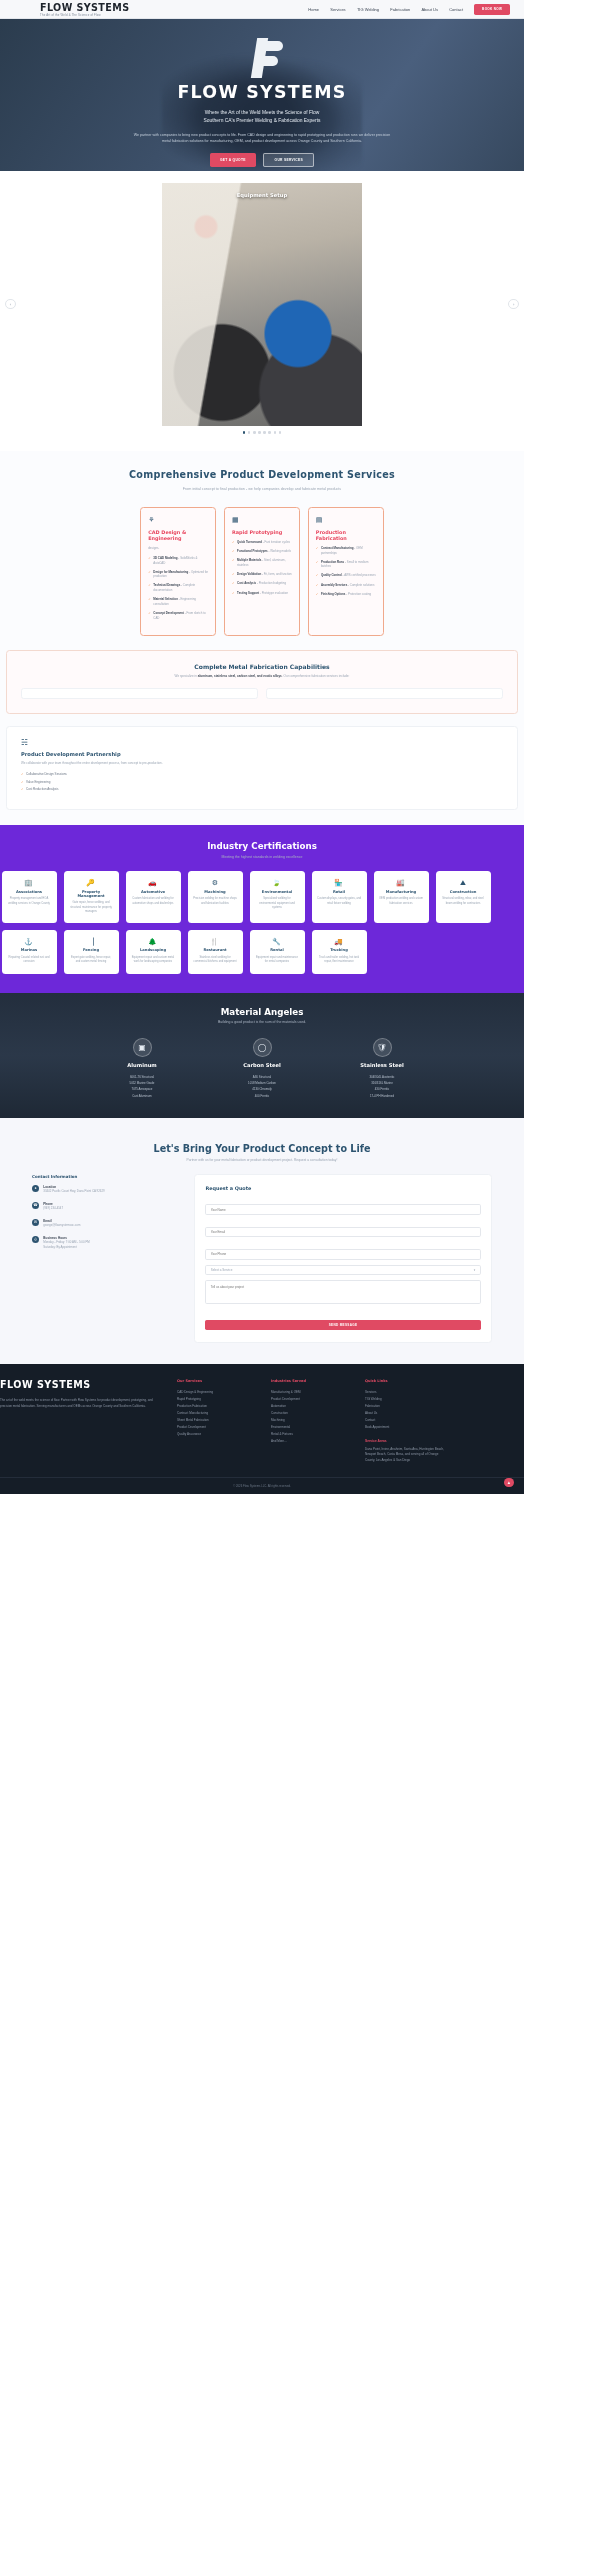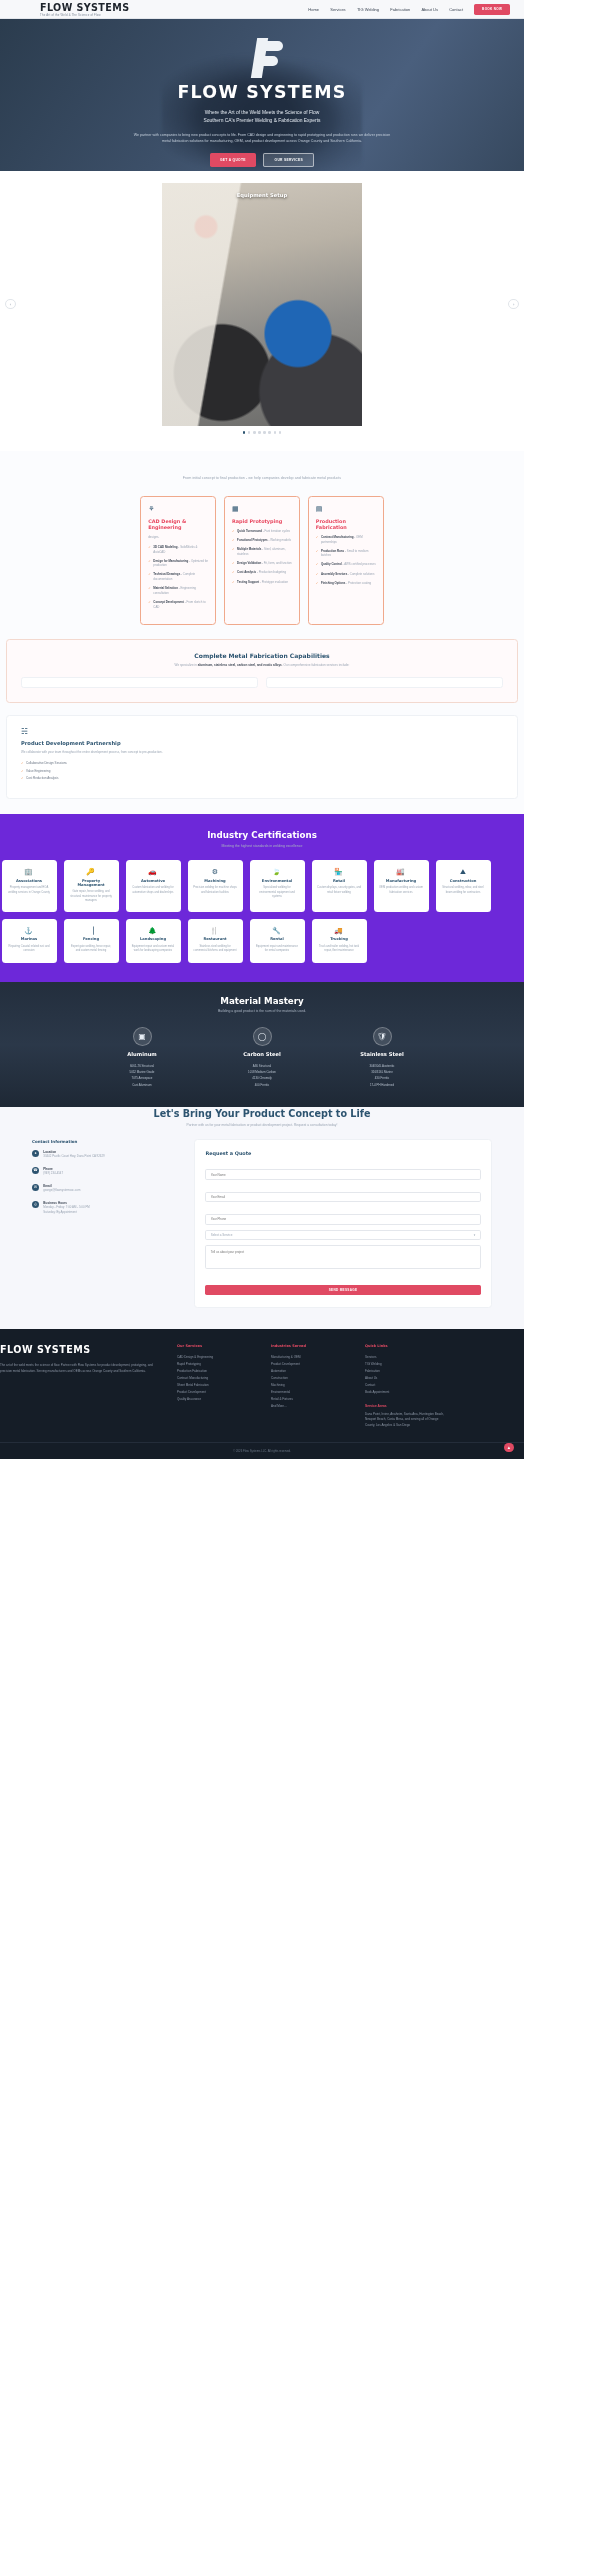--- a/index.html
+++ b/index.html
@@ -198,21 +198,21 @@
     border:0.9px solid rgba(255,255,255,.28); margin:0 auto 5.2px;
     display:flex; align-items:center; justify-content:center; font-size:7.8px; color:#e6ecf3;
   }
   .mat-name {
     font-size:5.2px; font-weight:bold; color:#fff; margin-bottom:6px;
     font-family:"DejaVu Sans", sans-serif;
   }
   .mat-li { font-size:2.9px; color:#b6c0cd; line-height:2.1; }
 
   
-  .contact { background:#f6f7fb; padding:1px 0 21px; }
+  .contact { background:#f6f7fb; padding:25px 0 21px; }
   .ct-title {
     font-size:9.6px; font-weight:bold; color:#2d5470; text-align:center;
     font-family:"DejaVu Sans", sans-serif;
   }
   .ct-sub { font-size:3.3px; color:#9aa5b3; text-align:center; margin-top:4.3px; }
   .ct-row { display:flex; gap:14px; width:460px; margin:12px auto 0; }
   .ct-left { width:148px; }
   .ct-h {
     font-size:4px; font-weight:bold; color:#2d5470; margin-bottom:6px;
     font-family:"DejaVu Sans", sans-serif;
@@ -332,20 +332,21 @@
       <span class="dot"></span>
       <span class="dot"></span>
       <span class="dot"></span>
       <span class="dot"></span>
       <span class="dot"></span>
       <span class="dot"></span>
     </div>
   </div>
 
   <div class="services">
+    <div class="sec-title">Comprehensive Product Development Services</div>
     <div class="sec-sub">From initial concept to final production - we help companies develop and fabricate metal products</div>
 
     <div class="svc-cards">
 
       <div class="svc-card">
         <span class="svc-icon">⚘</span>
         <div class="svc-title">CAD Design &amp; Engineering</div>
         <div class="svc-desc">designs.</div>
         <div class="svc-li">
             <span class="chk">✓</span>
@@ -516,21 +517,21 @@
         </div>
       <div class="cert-card">
           <span class="cert-ico">🚚</span>
           <div class="cert-name">Trucking</div>
           <div class="cert-desc">Truck and trailer welding, hot tank repair, fleet maintenance</div>
         </div>
     </div>
   </div>
 
   <div class="materials">
-    <div class="mat-title">Material Mastery</div>
+    <div class="mat-title">Material Angeles</div>
     <div class="mat-sub">Building a good product is the sum of the materials used.</div>
     <div class="mat-row">
       <div class="mat-col">
         <div class="mat-circle">▣</div>
         <div class="mat-name">Aluminum</div>
         <div class="mat-li">6061-T6 Structural</div>
         <div class="mat-li">5052 Marine Grade</div>
         <div class="mat-li">7075 Aerospace</div>
         <div class="mat-li">Cast Aluminum</div>
       </div>

